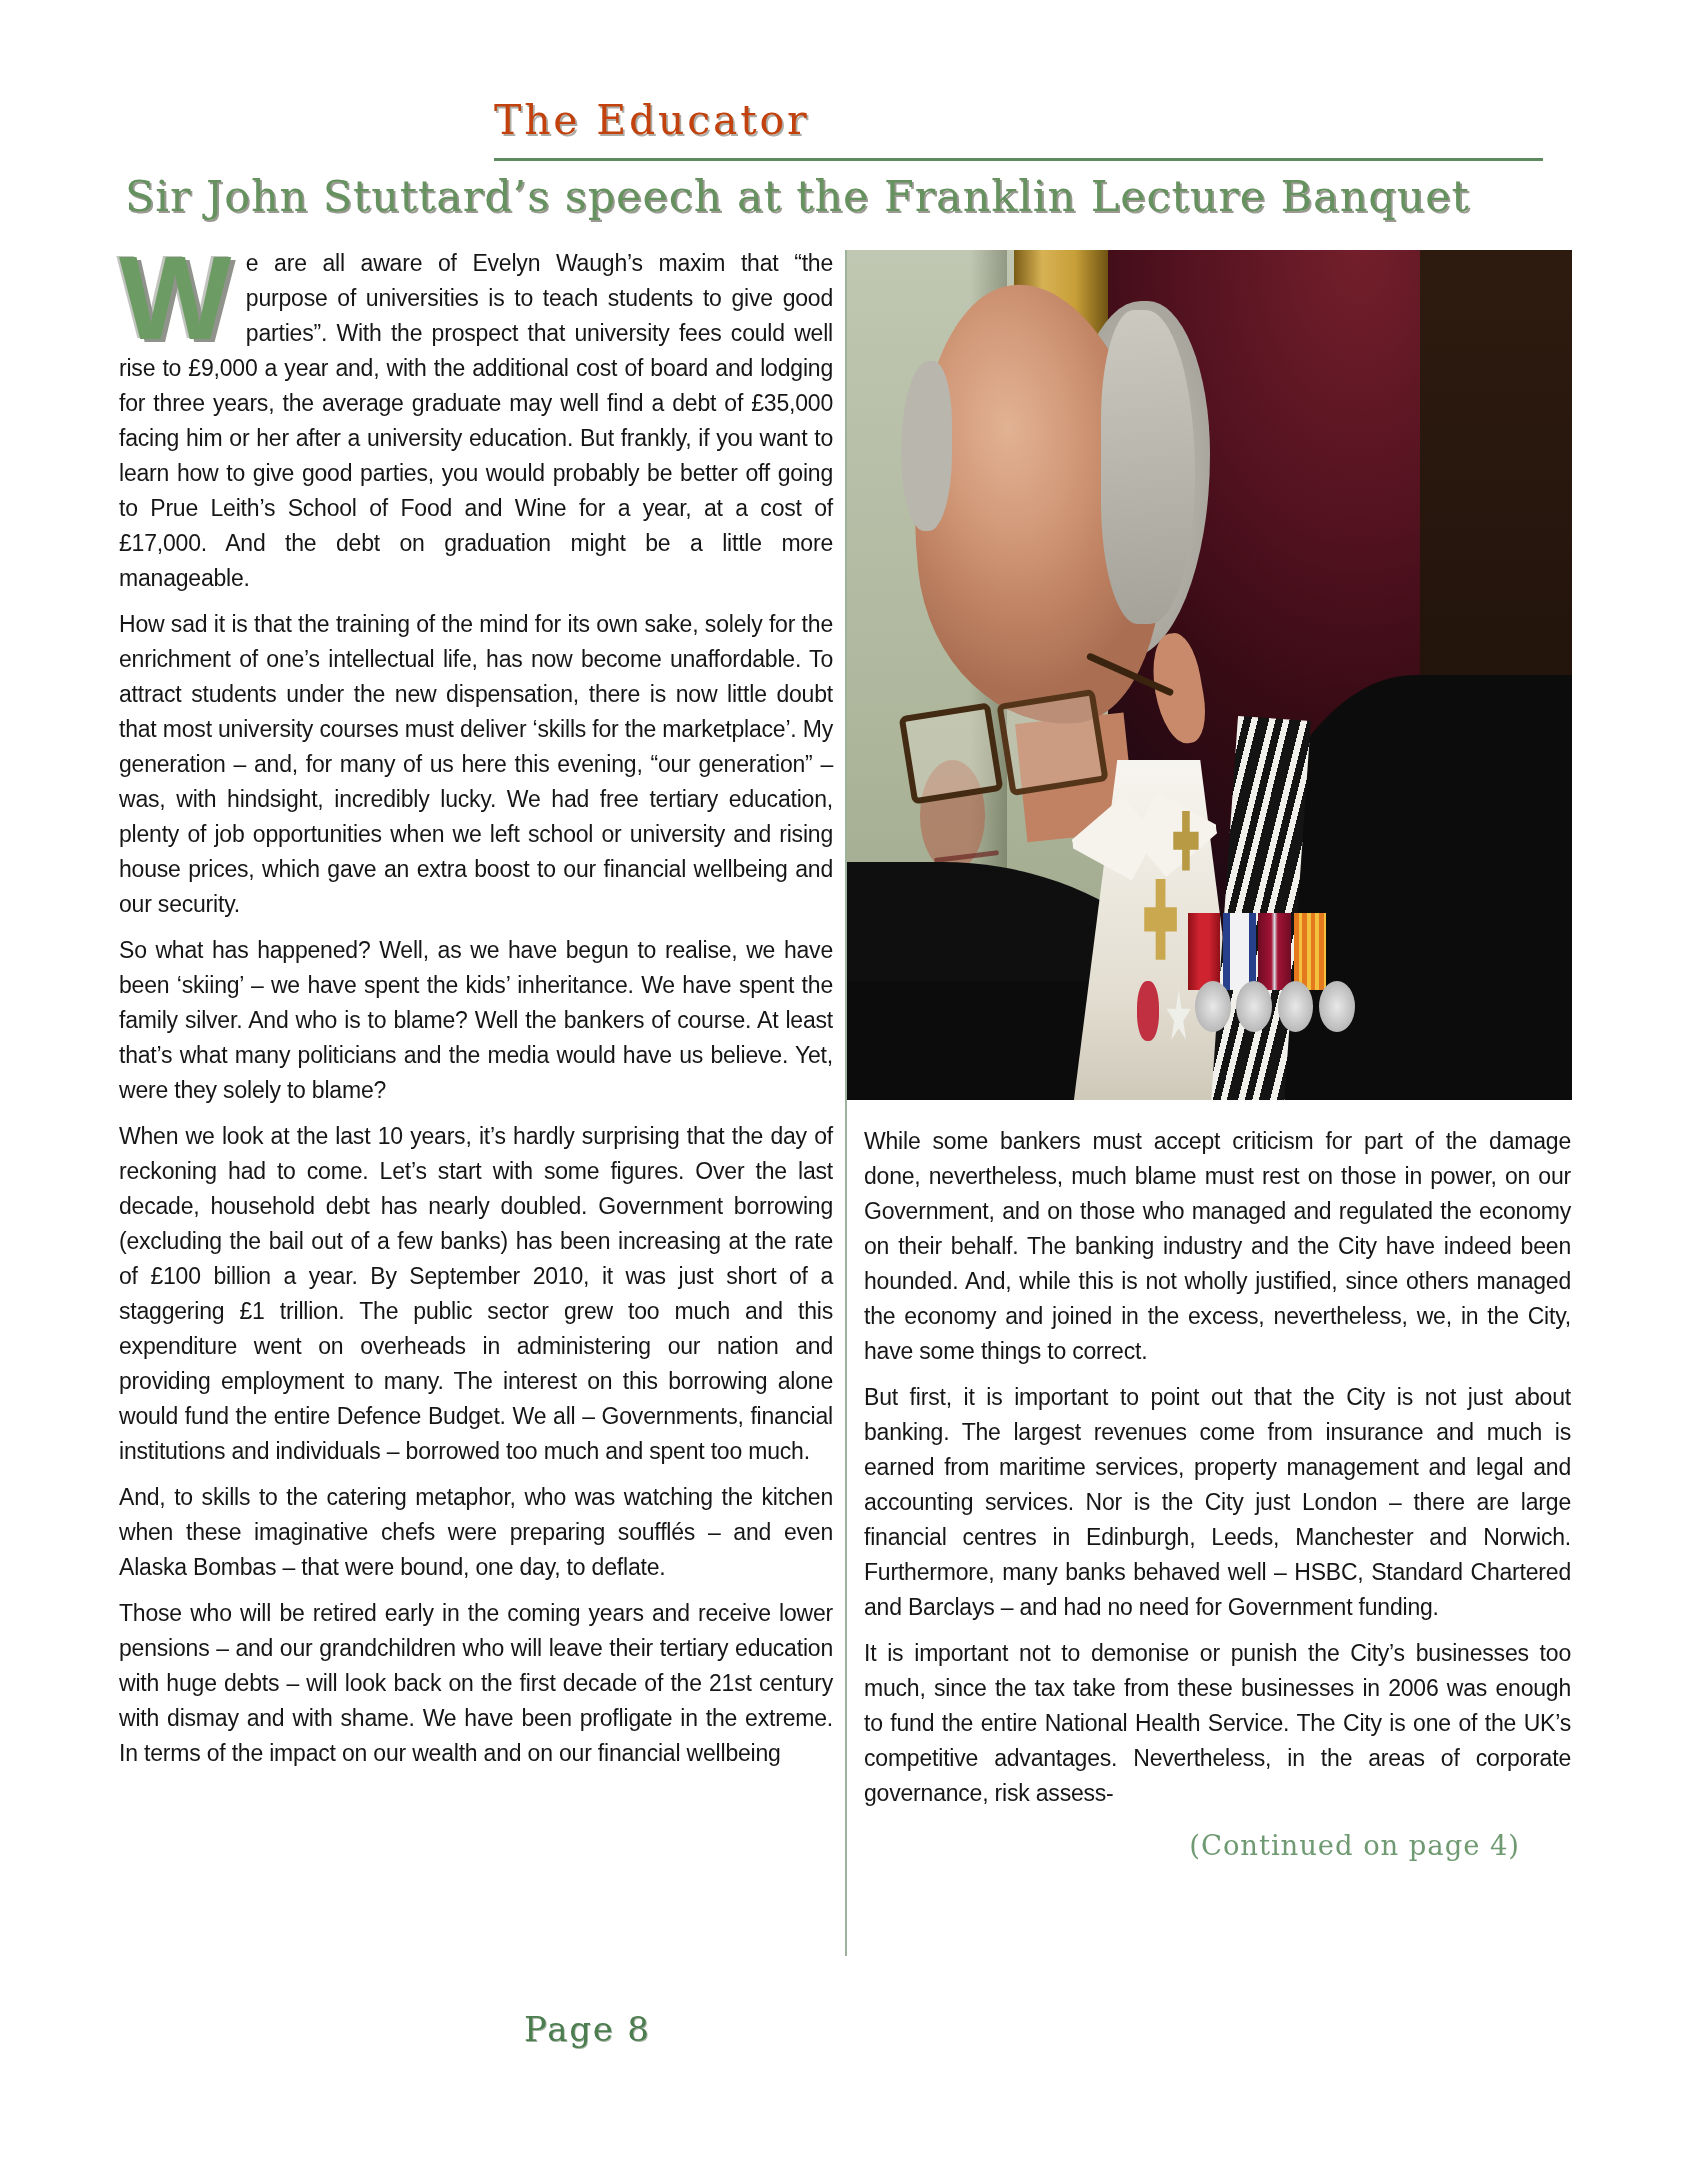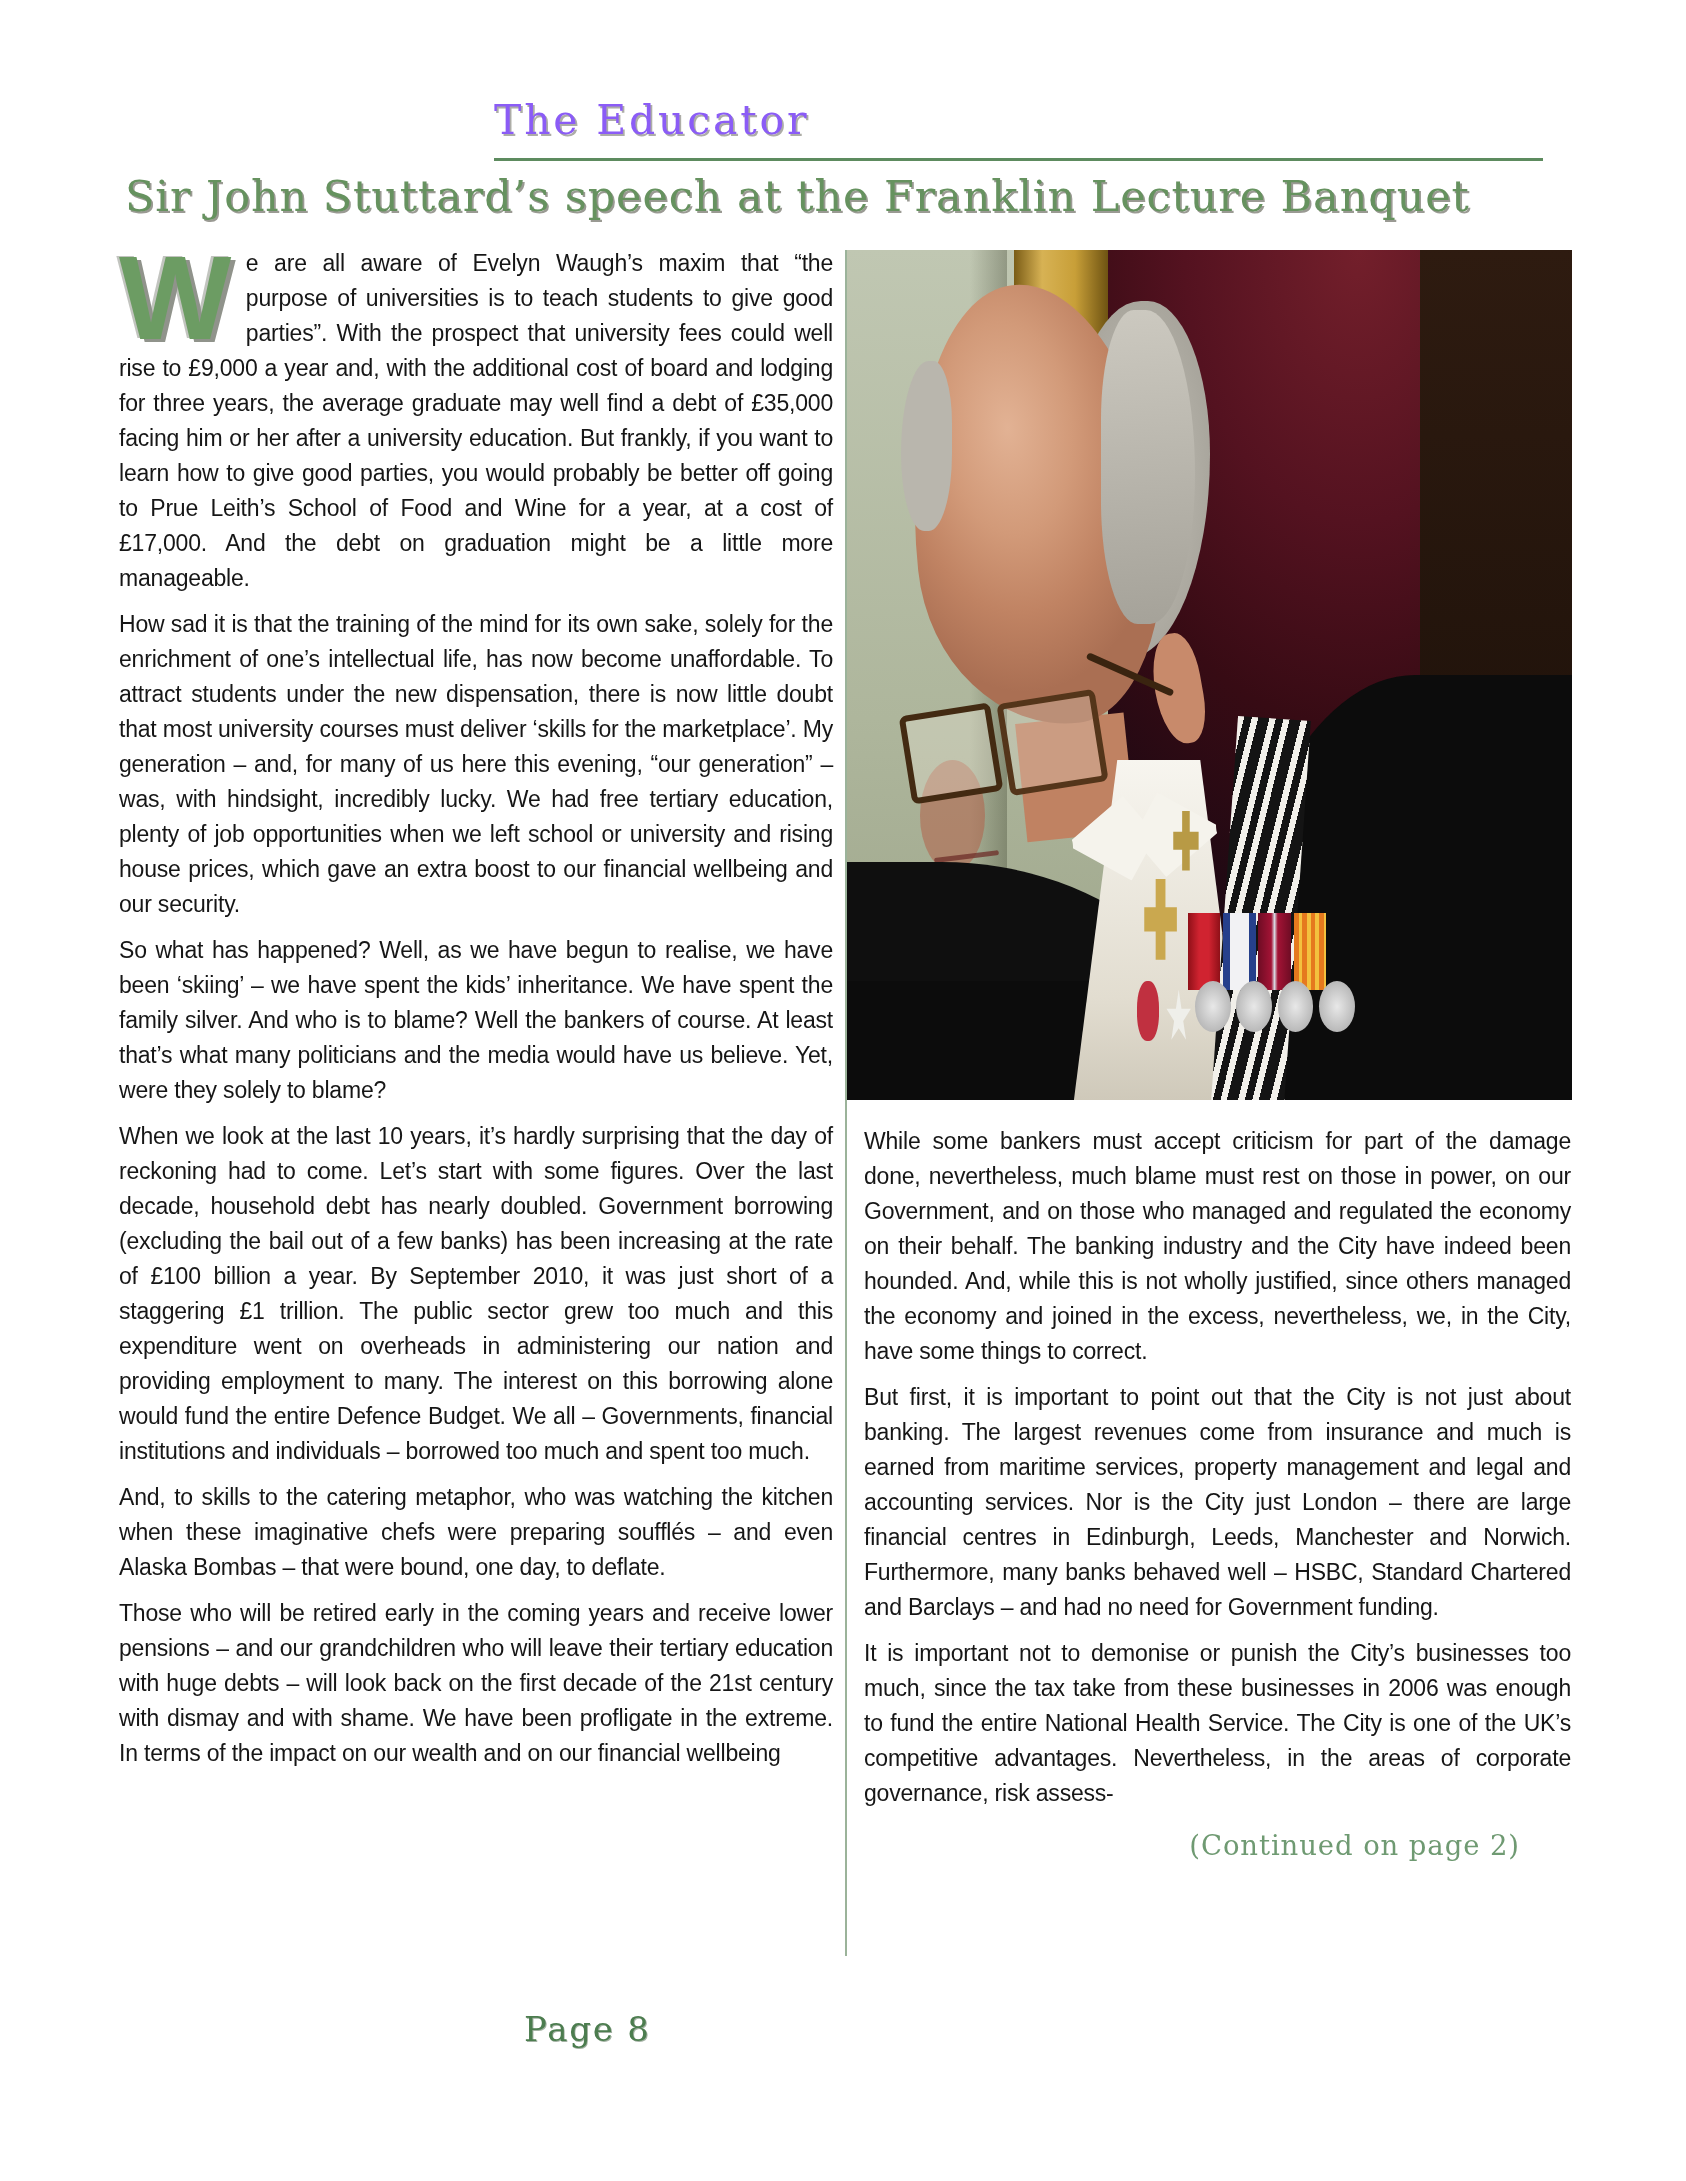--- a/index.html
+++ b/index.html
@@ -1,21 +1,21 @@
 <!DOCTYPE html>
 <html style="font-size:14.7px"><head>
 <meta charset="utf-8">
 <style>
   html,body{margin:0;padding:0;background:#ffffff;}
   #page{position:relative;width:1686px;height:2182px;background:#ffffff;overflow:hidden;
         font-family:"Liberation Sans", sans-serif;}
 
   
   .masthead{position:absolute;left:494px;top:96px;font-size:41px;letter-spacing:2.8px;
-            color:#8b5cf6;font-family:"DejaVu Serif", serif;
+            color:#c2410c;font-family:"DejaVu Serif", serif;
             text-shadow:1.8px 1.8px 0 #adada7;}
   .masthead-rule{position:absolute;left:494px;top:158px;width:1049px;height:2.8px;background:#5d8b5f;}
 
   
   .article-title{position:absolute;left:125px;top:171px;width:1304px;font-size:43px;
                  color:#66925f;letter-spacing:0.9px;font-family:"DejaVu Serif", serif;
                  text-shadow:1.8px 1.8px 0 #9a9a93;white-space:nowrap;text-align:right;}
 
   
   .col{position:absolute;font-size:23px;line-height:35px;letter-spacing:-0.2px;
@@ -163,19 +163,19 @@
     <p>So what has happened? Well, as we have begun to realise, we have been ‘skiing’ – we have spent the kids’ inheritance. We have spent the family silver. And who is to blame? Well the bankers of course. At least that’s what many politicians and the media would have us believe. Yet, were they solely to blame?</p>
     <p>When we look at the last 10 years, it’s hardly surprising that the day of reckoning had to come. Let’s start with some figures. Over the last decade, household debt has nearly doubled. Government borrowing (excluding the bail out of a few banks) has been increasing at the rate of £100 billion a year. By September 2010, it was just short of a staggering £1 trillion. The public sector grew too much and this expenditure went on overheads in administering our nation and providing employment to many. The interest on this borrowing alone would fund the entire Defence Budget. We all – Governments, financial institutions and individuals – borrowed too much and spent too much.</p>
     <p>And, to skills to the catering metaphor, who was watching the kitchen when these imaginative chefs were preparing soufflés – and even Alaska Bombas – that were bound, one day, to deflate.</p>
     <p>Those who will be retired early in the coming years and receive lower pensions – and our grandchildren who will leave their tertiary education with huge debts – will look back on the first decade of the 21st century with dismay and with shame. We have been profligate in the extreme. In terms of the impact on our wealth and on our financial wellbeing</p>
   </div>
 
   <div class="col col-right">
     <p>While some bankers must accept criticism for part of the damage done, nevertheless, much blame must rest on those in power, on our Government, and on those who managed and regulated the economy on their behalf. The banking industry and the City have indeed been hounded. And, while this is not wholly justified, since others managed the economy and joined in the excess, nevertheless, we, in the City, have some things to correct.</p>
     <p>But first, it is important to point out that the City is not just about banking. The largest revenues come from insurance and much is earned from maritime services, property management and legal and accounting services. Nor is the City just London – there are large financial centres in Edinburgh, Leeds, Manchester and Norwich. Furthermore, many banks behaved well – HSBC, Standard Chartered and Barclays – and had no need for Government funding.</p>
     <p>It is important not to demonise or punish the City’s businesses too much, since the tax take from these businesses in 2006 was enough to fund the entire National Health Service. The City is one of the UK’s competitive advantages. Nevertheless, in the areas of corporate governance, risk assess-</p>
-    <div class="continued">(Continued on page 2)</div>
+    <div class="continued">(Continued on page 4)</div>
   </div>
 
   <div class="page-number">Page 8</div>
 
 </div>
 
 
 </body></html>

